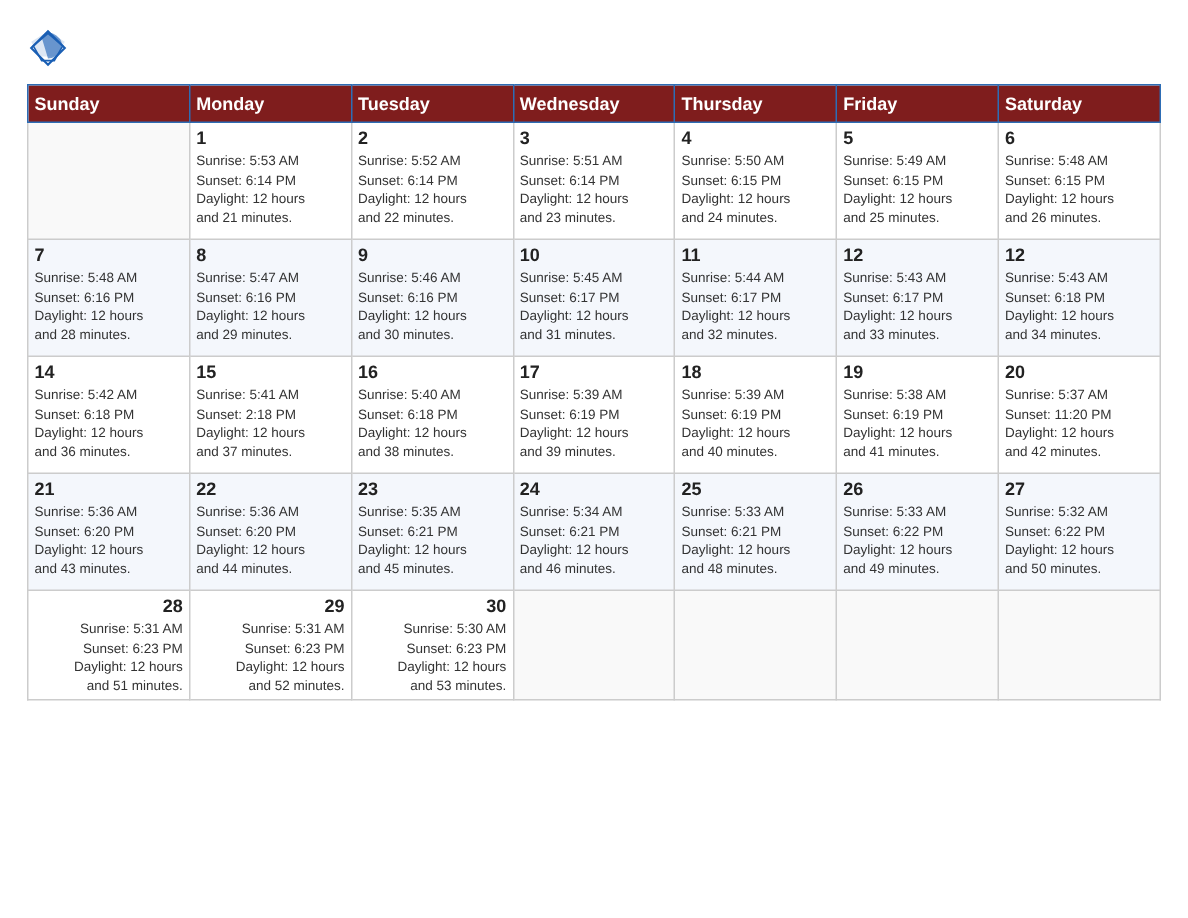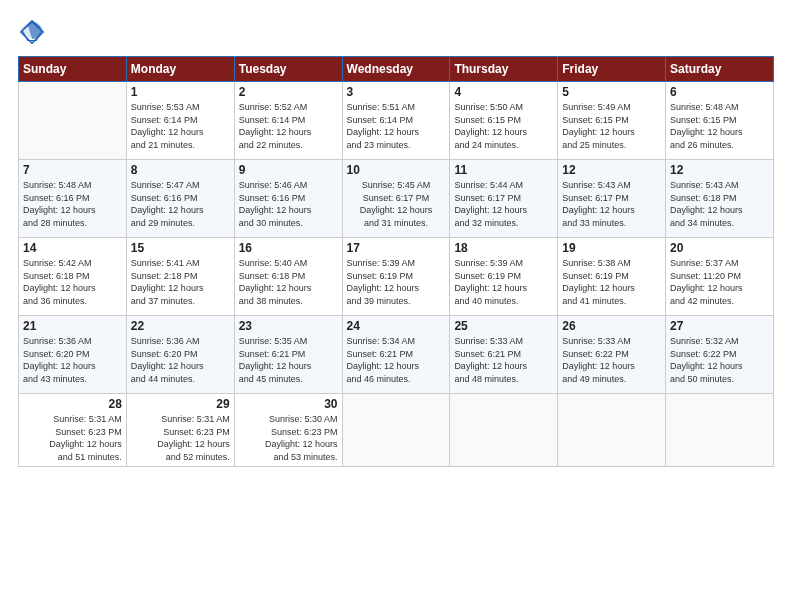--- a/index.html
+++ b/index.html
@@ -203,21 +203,21 @@
           </td>
           <td>
             <span class="day-num">9</span>
             <div class="day-info" style="white-space: pre-line;">Sunrise: 5:46 AM
 Sunset: 6:16 PM
 Daylight: 12 hours
 and 30 minutes.</div>
           </td>
           <td>
             <span class="day-num">10</span>
-            <div class="day-info" style="white-space: pre-line; text-align: center;">Sunrise: 5:45 AM
+            <div class="day-info" style="white-space: pre-line;">Sunrise: 5:45 AM
 Sunset: 6:17 PM
 Daylight: 12 hours
 and 31 minutes.</div>
           </td>
           <td>
             <span class="day-num">11</span>
             <div class="day-info" style="white-space: pre-line;">Sunrise: 5:44 AM
 Sunset: 6:17 PM
 Daylight: 12 hours
 and 32 minutes.</div>

